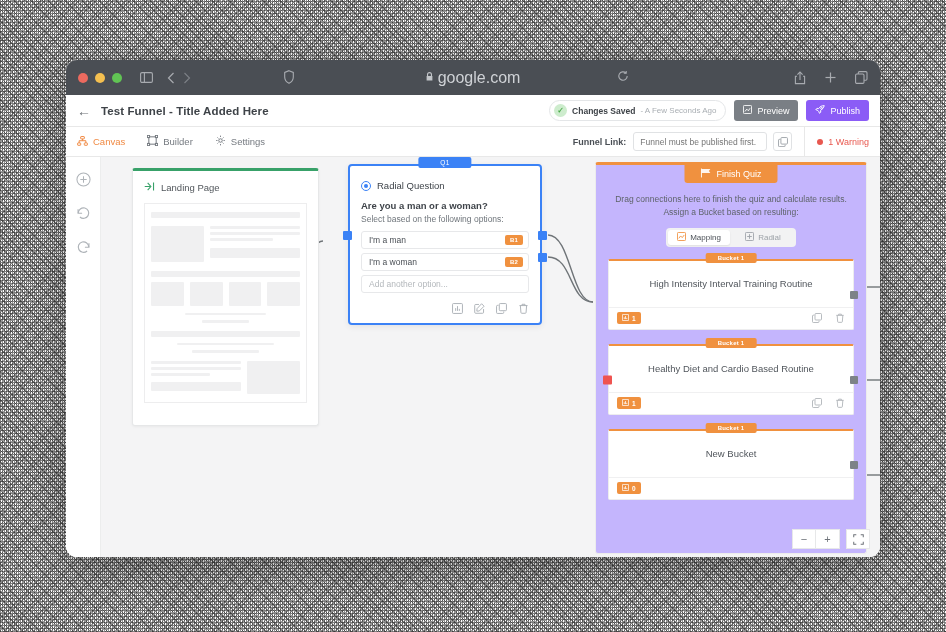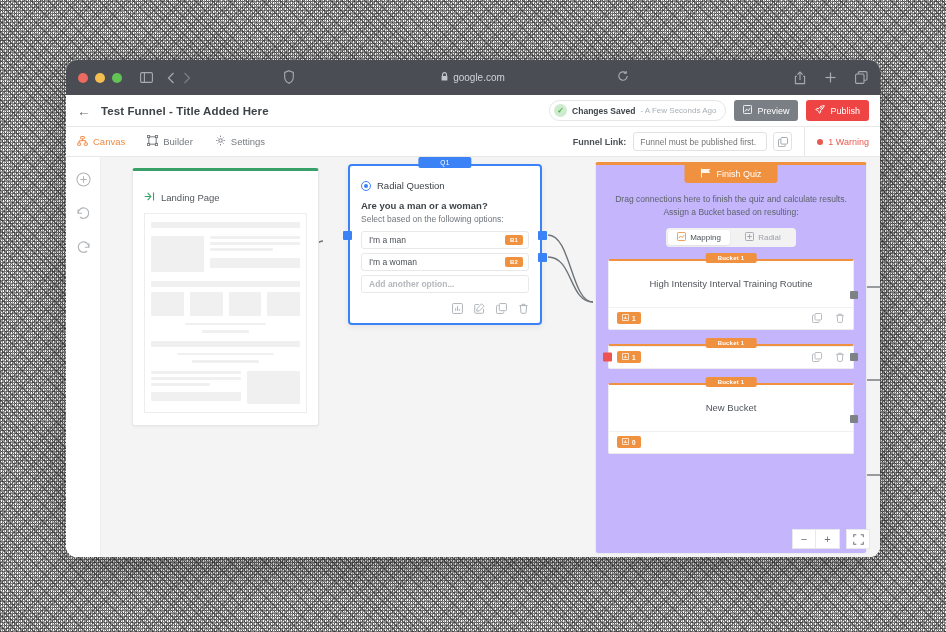--- a/index.html
+++ b/index.html
@@ -60,21 +60,21 @@
   #sidebar-toggle { margin-left: 18px; }
   #nav-back { margin-left: 14px; }
   #nav-fwd { margin-left: 8px; opacity: .45; }
   #shield-ico { position: absolute; left: 218px; top: 10px; }
   #addr {
     position: absolute; left: 0; right: 0; top: 0; bottom: 0;
     display: flex; align-items: center; justify-content: center;
     gap: 5px; pointer-events: none;
   }
   #addr .lock { font-size: 9px; color: #c2c5c9; }
-  #addr .url { font-size: 10px; color: #cfd2d6; }
+  #addr .url { font-size: 16px; color: #cfd2d6; }
   #reload { position: absolute; left: 551px; top: 10px; }
   .chrome-right { margin-left: auto; display: flex; align-items: center; gap: 18px; }
 
   
   #app-header {
     height: 32px;
     background: #fff;
     border-bottom: 1px solid #e8e8e8;
     display: flex; align-items: center;
     padding: 0 11px;
@@ -94,21 +94,21 @@
     font-size: 8px; font-weight: bold;
   }
   #saved-label { font-size: 8.5px; color: #3e4348; font-weight: 700; }
   #saved-time { font-size: 8px; color: #a9aeb3; }
   .hdr-btn {
     height: 21px; border-radius: 3px;
     display: flex; align-items: center; gap: 5px;
     padding: 0 9px; font-size: 9px; color: #fff; cursor: pointer;
   }
   #preview-btn { background: #7a7f85; }
-  #publish-btn { background: #ef4444; justify-content: center; }
+  #publish-btn { background: #8b5cf6; justify-content: center; }
 
   
   #tab-bar {
     height: 30px; background: #fff;
     border-bottom: 1px solid #e8e8e8;
     display: flex; align-items: center; padding: 0 11px;
   }
   .nav-tab {
     display: flex; align-items: center; gap: 5px;
     margin-right: 22px; font-size: 9.5px; color: #757a80; cursor: pointer;
@@ -147,21 +147,21 @@
   #links { position: absolute; left: 0; top: 0; width: 100%; height: 100%; pointer-events: none; }
 
   
   #landing-card {
     position: absolute; left: 31px; top: 11px;
     width: 187px; height: 258px;
     background: #fff; border: 1px solid #e6e7e8;
     border-top: 3px solid #38a169; border-radius: 3px;
     box-shadow: 0 1px 3px rgba(0,0,0,.05);
   }
-  #landing-head { display: flex; align-items: center; gap: 6px; padding: 17px 11px 7px; }
+  #landing-head { display: flex; align-items: center; gap: 6px; padding: 7px 11px 7px; }
   #landing-title { font-size: 9.5px; color: #52575c; }
   #landing-preview {
     margin: 0 11px; border: 1px solid #ededee; background: #fff;
     height: 200px; padding: 8px 6px; display: flex; flex-direction: column; gap: 5px;
   }
   .ph { background: #f0f0f1; border-radius: 1px; }
   .row { display: flex; gap: 6px; }
   .col { display: flex; flex-direction: column; gap: 3px; flex: 1; }
 
   
@@ -186,21 +186,21 @@
   .radio-ico i { width: 4px; height: 4px; border-radius: 50%; background: #3b82f6; display: block; }
   #q-type-label { font-size: 9.5px; color: #3f444a; }
   #q-text { font-size: 9.5px; color: #3f444a; font-weight: 600; margin-bottom: 3px; }
   #q-sub { font-size: 8.5px; color: #6f757b; margin-bottom: 7px; }
   .opt {
     position: relative;
     height: 18px; border: 1px solid #e7e8ea; border-radius: 3px;
     display: flex; align-items: center; padding: 0 7px; margin-bottom: 4px;
     font-size: 8.5px; color: #4a4f55; background: #fff;
   }
-  .opt.placeholder { color: #b4b8bc; font-weight: bold; }
+  .opt.placeholder { color: #b4b8bc; }
   .bkt-tag {
     position: absolute; right: 5px; top: 50%; transform: translateY(-50%);
     background: #f0913f; color: #fff; font-size: 6px; font-weight: 700;
     border-radius: 2px; padding: 2px 5px; letter-spacing: .2px;
   }
   #q-actions { display: flex; justify-content: flex-end; gap: 11px; padding-top: 6px; }
   .q-act { color: #a9aeb3; cursor: pointer; display: flex; }
   .port {
     position: absolute; width: 9px; height: 9px; background: #3b82f6; border-radius: 1px;
   }
@@ -649,20 +649,21 @@
                   </svg>
                 </span>
               </span>
             </div>
           </div>
 
           <div class="bucket">
             <span class="bucket-tag">Bucket 1</span>
             <span class="handle-l"></span>
             <span class="handle-r"></span>
+            <div class="bucket-body">Healthy Diet and Cardio Based Routine</div>
             <div class="bucket-foot">
               <span class="count-badge">
                 <span>
                   <svg width="7" height="7" viewBox="0 0 8 8" fill="none" stroke="#fff" stroke-width=".9">
                     <rect x="0.45" y="0.45" width="7.1" height="7.1" rx=".7"></rect>
                       <line x1="2.6" y1="5.8" x2="2.6" y2="3.8"></line>
                       <line x1="4" y1="5.8" x2="4" y2="2.4"></line>
                       <line x1="5.4" y1="5.8" x2="5.4" y2="4.4"></line>
                   </svg>
                 </span>

